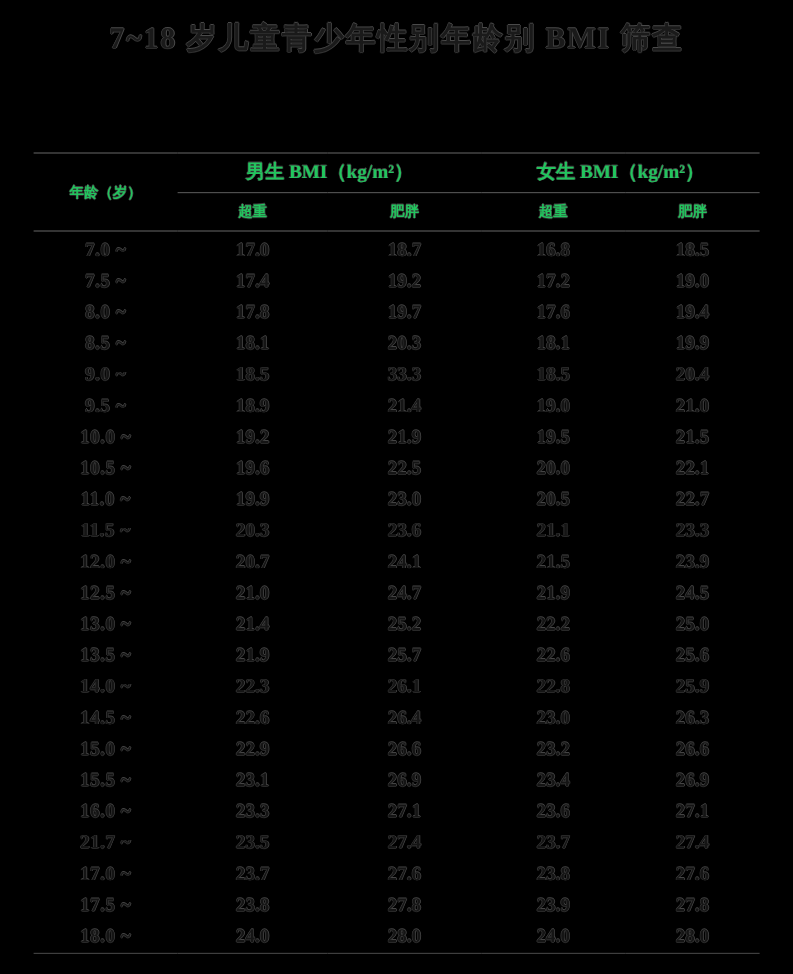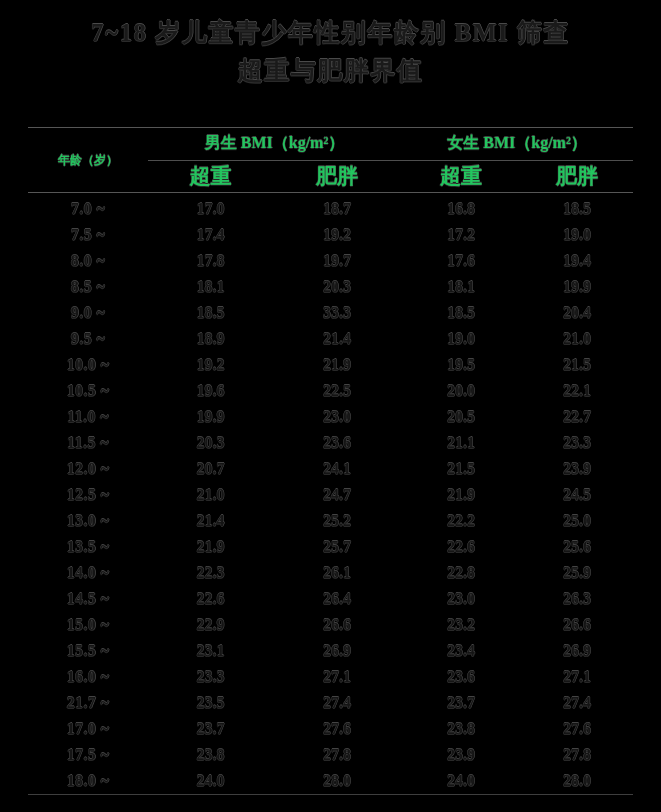--- a/index.html
+++ b/index.html
@@ -85,21 +85,21 @@
     height: 64px;
   }
   th.group-head {
     height: 31px;
     vertical-align: middle;
     border-bottom: 1.1px solid #4e4e4e;
   }
   th.sub-head {
     height: 31px;
     vertical-align: middle;
-    font-size: 21px;
+    font-size: 12px;
   }
 
   tbody td {
     height: 26px;
     text-align: center;
     vertical-align: middle;
     font-size: 16px;
     font-weight: 600;
     color: #151515;
     text-shadow:
@@ -115,21 +115,20 @@
   }
   tbody tr:first-child td { padding-top: 3px; }
 </style>
 </head>
 <body>
 
 <div class="page">
 
   <div class="title-block">
     <div class="title-line">7~18 岁儿童青少年性别年龄别 BMI 筛查</div>
-    <div class="title-line">超重与肥胖界值</div>
   </div>
 
   <div class="table-wrap">
     <table class="bmi">
       <colgroup>
         <col class="c-age">
         <col class="c-mo">
         <col class="c-mb">
         <col class="c-fo">
         <col class="c-fb">

